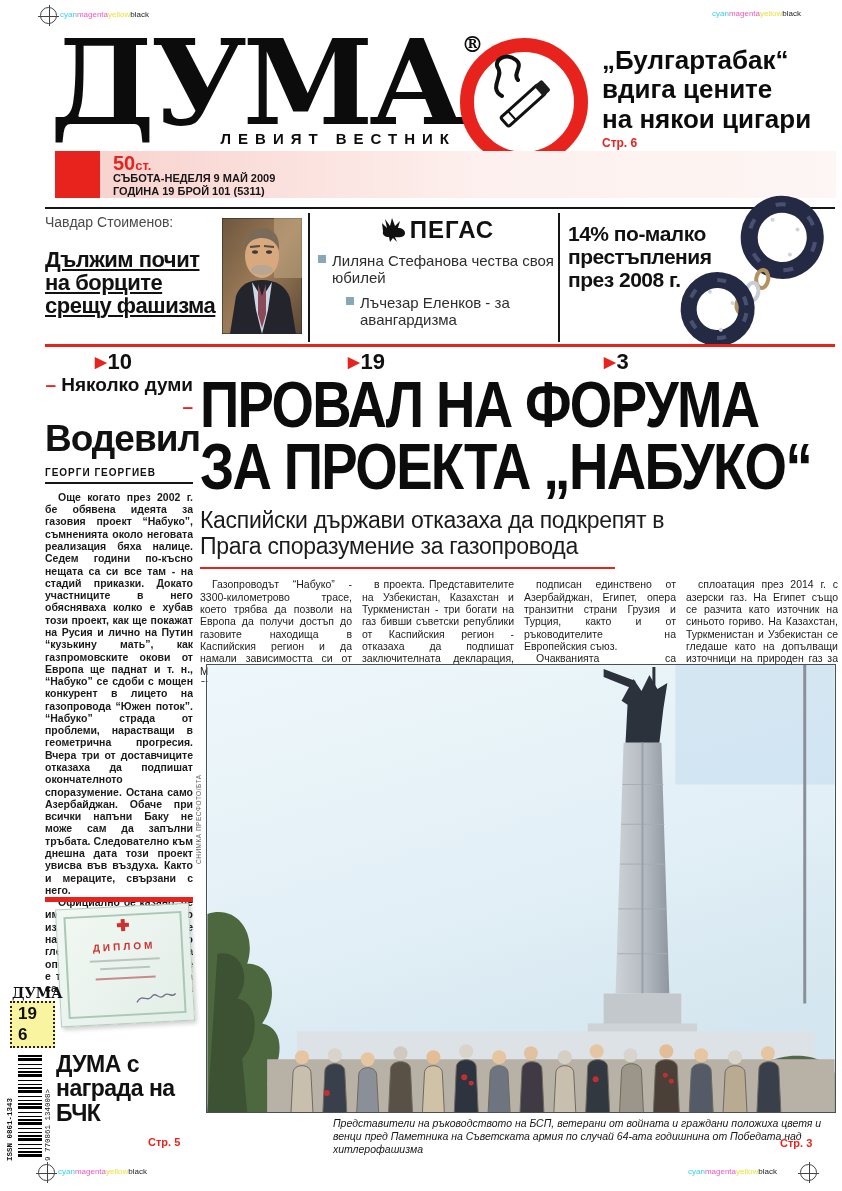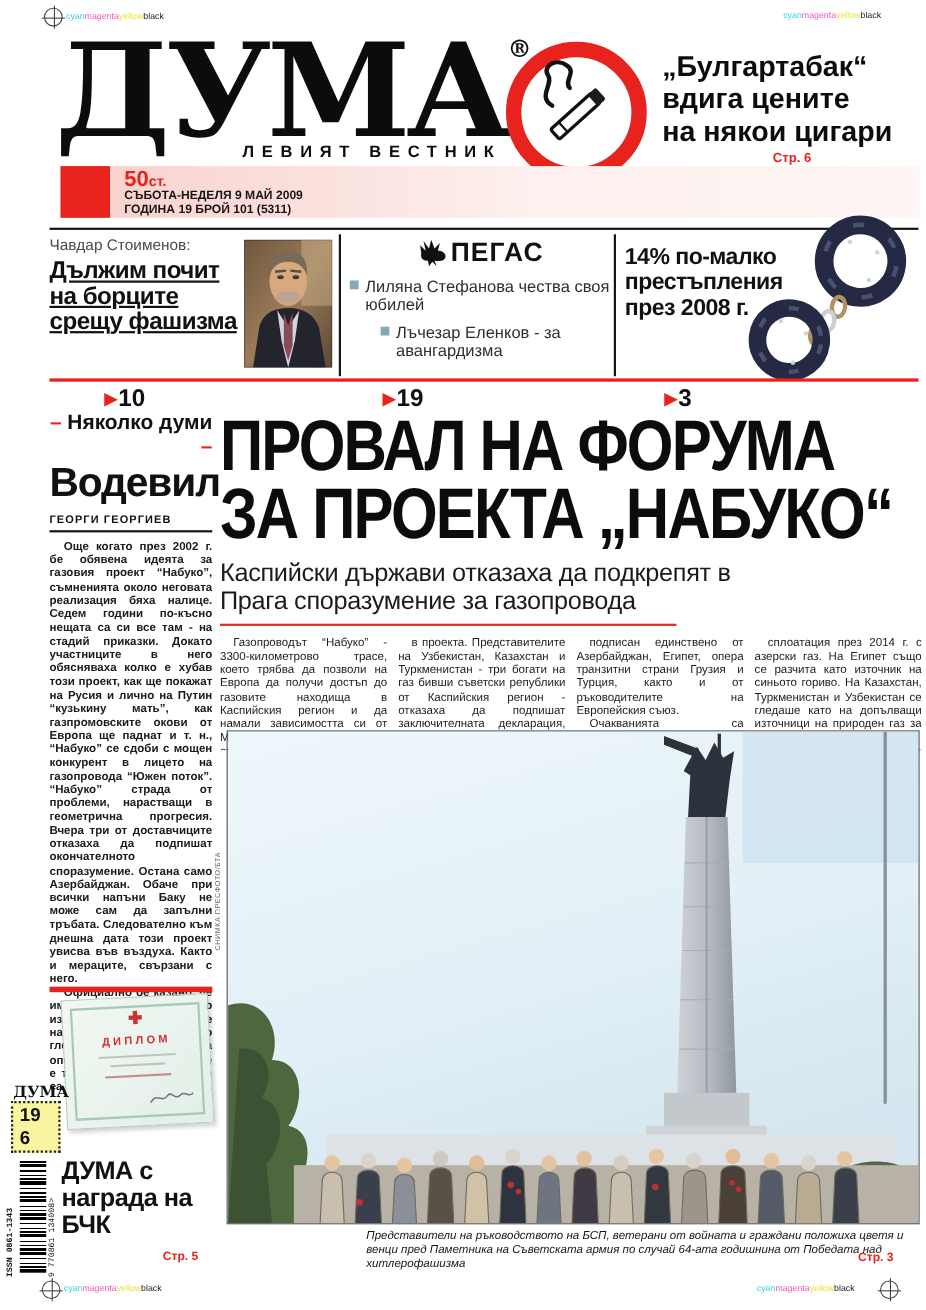--- a/index.html
+++ b/index.html
@@ -15,36 +15,36 @@
   
   .masthead{position:absolute;left:50px;top:24px;font-family:"DejaVu Serif",serif;
             font-weight:700;font-size:118px;line-height:1;letter-spacing:-4px;color:#0c0c0c;}
   .masthead sup{font-size:22px;letter-spacing:0;vertical-align:72px;}
   .tagline{position:absolute;left:200px;top:130px;width:256px;text-align:right;
            font-weight:700;font-size:15px;letter-spacing:7px;color:#0c0c0c;}
   
   .nosmoke{position:absolute;left:458px;top:36px;}
   
   .bulg{position:absolute;left:602px;top:46px;width:236px;font-weight:700;font-size:26px;line-height:1.13;color:#0c0c0c;}
-  .bulg .pref{display:block;text-align:center;color:#e8231d;font-size:12px;margin-top:3px;}
+  .bulg .pref{display:block;text-align:left;color:#e8231d;font-size:12px;margin-top:3px;}
   .site{position:absolute;left:596px;top:158px;width:240px;text-align:center;
         color:#e8231d;font-weight:700;font-size:30px;letter-spacing:-1px;}
   
   .infobar{position:absolute;left:55px;top:151px;width:781px;height:47px;
            background:linear-gradient(to right,#f8cfca,#fdf0ee 55%,#fdf6f4);}
   .redsq{position:absolute;left:0;top:0;width:45px;height:47px;background:#e8231d;}
   .price{position:absolute;left:58px;top:1px;color:#e8231d;font-weight:700;font-size:20px;}
   .price .sm{font-size:13px;}
   .dateline{position:absolute;left:58px;top:21px;font-weight:700;font-size:11px;line-height:1.2;color:#161616;}
   
   .topline{position:absolute;left:45px;top:207px;width:790px;height:2px;background:#161616;}
   .redline{position:absolute;left:45px;top:344px;width:790px;height:3px;background:#e8231d;}
   .vdiv{position:absolute;top:213px;width:2px;height:129px;background:#161616;}
   .t1{position:absolute;left:45px;top:214px;width:260px;}
-  .t1 .kick{font-size:14px;color:#4a4a4a;margin-bottom:5px;}
+  .t1 .kick{font-size:14px;color:#4a4a4a;margin-bottom:19px;}
   .t1 .ttl{font-weight:700;font-size:22px;line-height:1.04;letter-spacing:-0.5px;width:172px;text-decoration:underline;}
   .t1photo{position:absolute;left:222px;top:218px;}
   .t2{position:absolute;left:318px;top:216px;width:236px;}
   .t2 .logo{display:flex;align-items:center;justify-content:center;gap:2px;font-weight:700;
             font-size:24px;letter-spacing:1px;margin-bottom:8px;}
   .t2 li{list-style:none;font-size:15px;line-height:1.15;color:#2e2e2e;margin-bottom:7px;position:relative;padding-left:14px;}
   .t2 li:before{content:"";position:absolute;left:0;top:3px;width:8px;height:8px;background:#87a9b3;}
   .t2 li.ind{margin-left:28px;}
   .t2 ul{margin:0;padding:0;}
   .t3{position:absolute;left:568px;top:222px;width:160px;}

